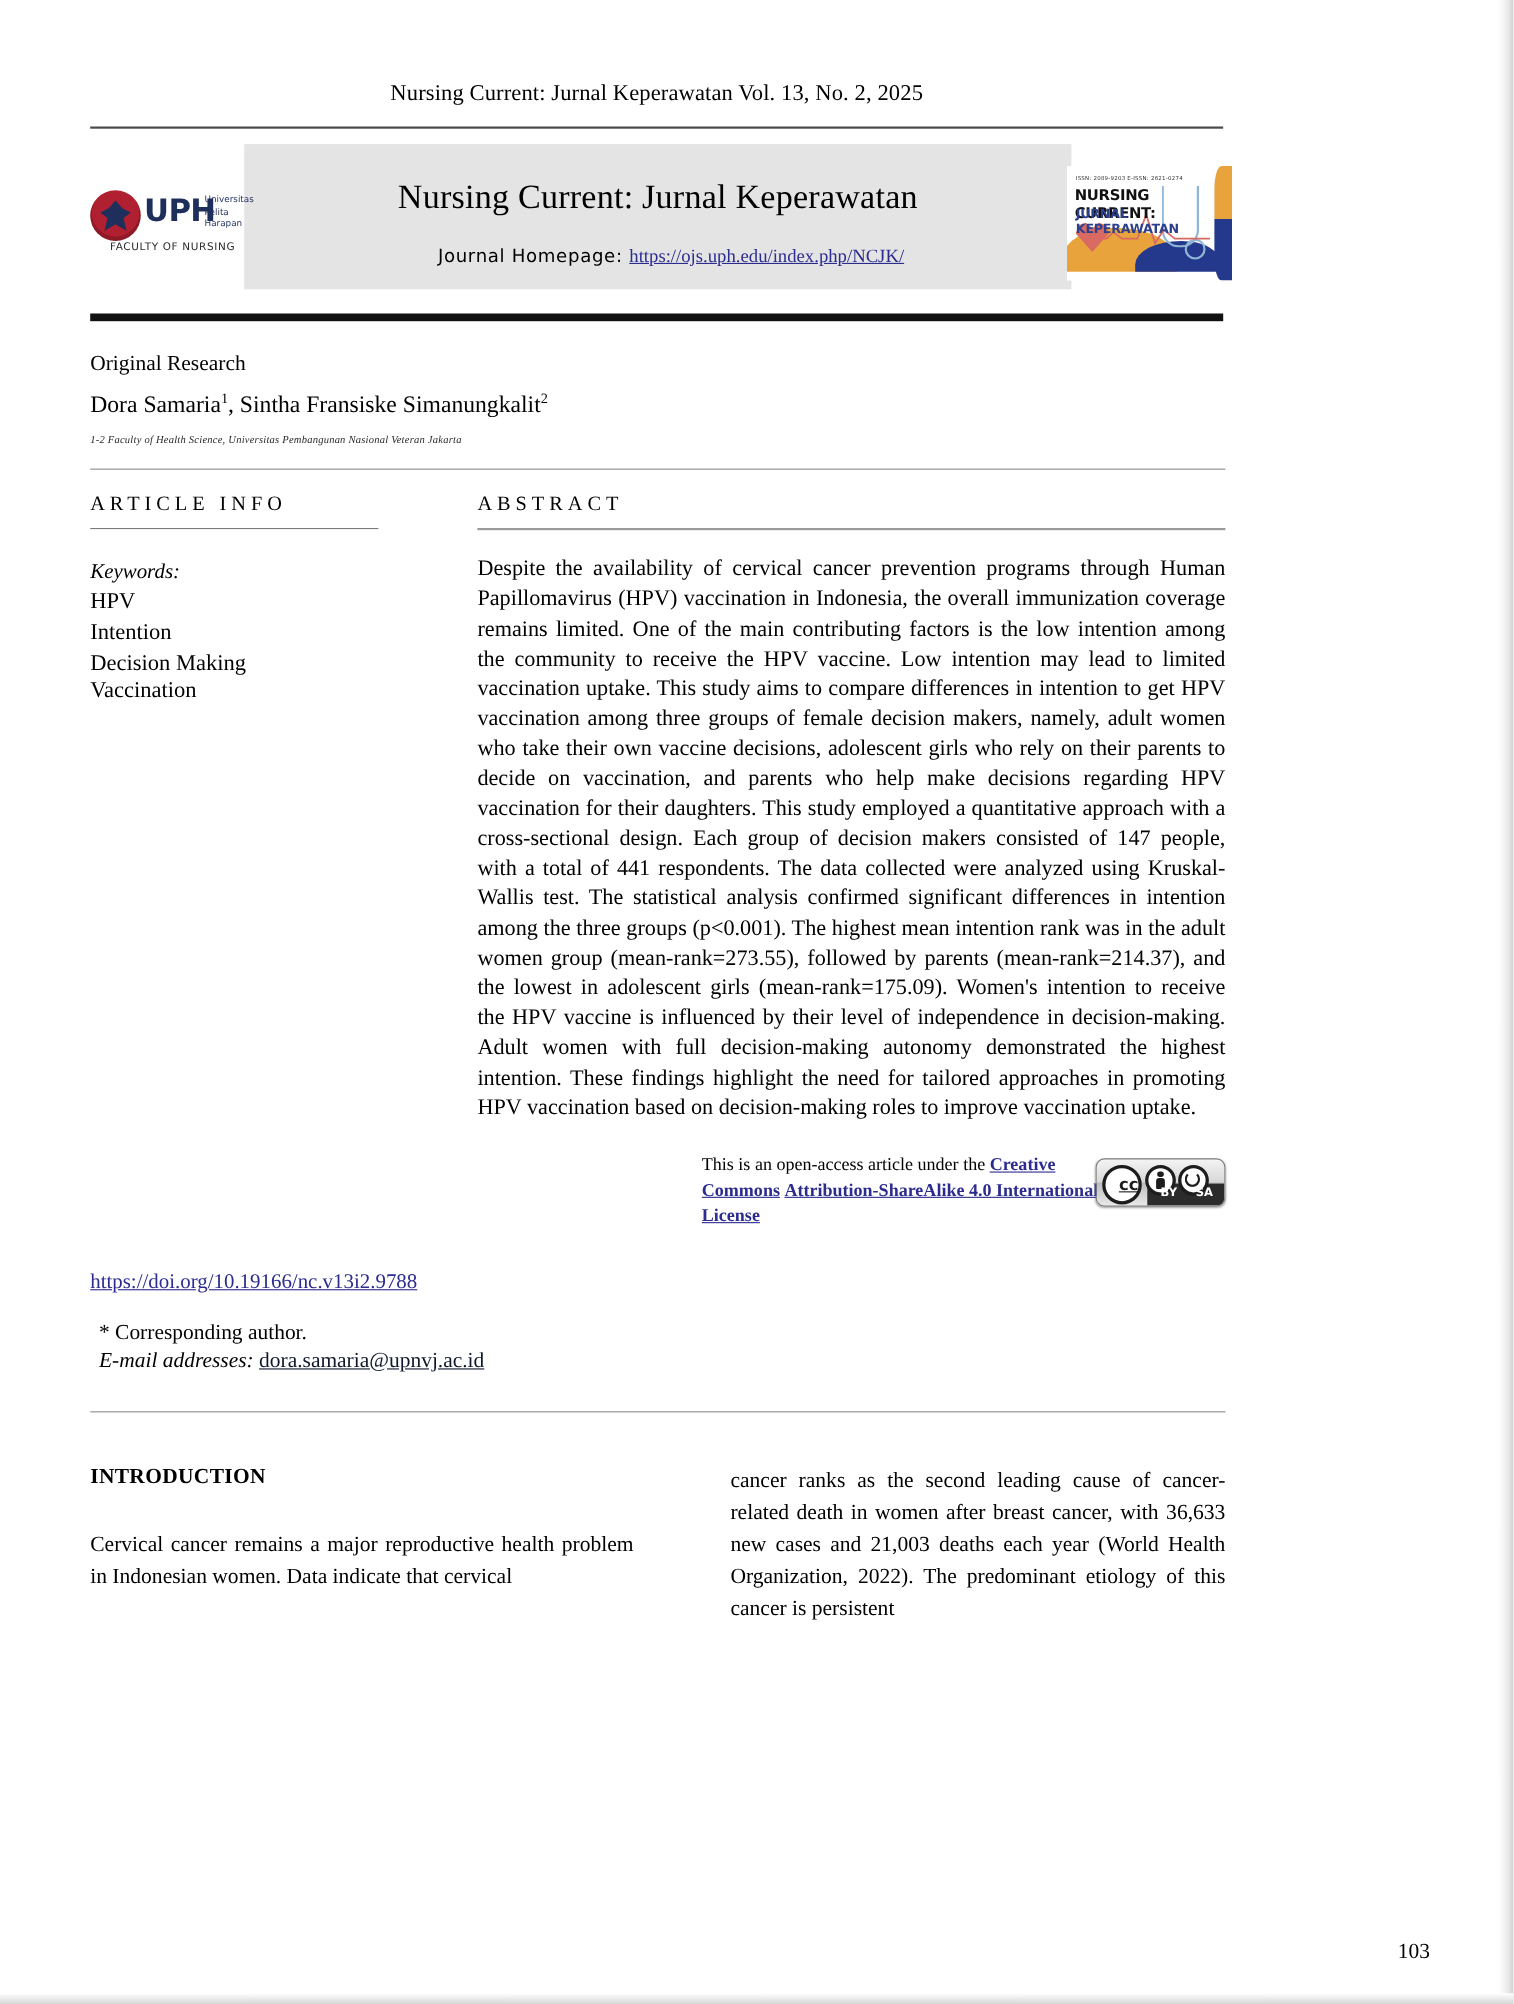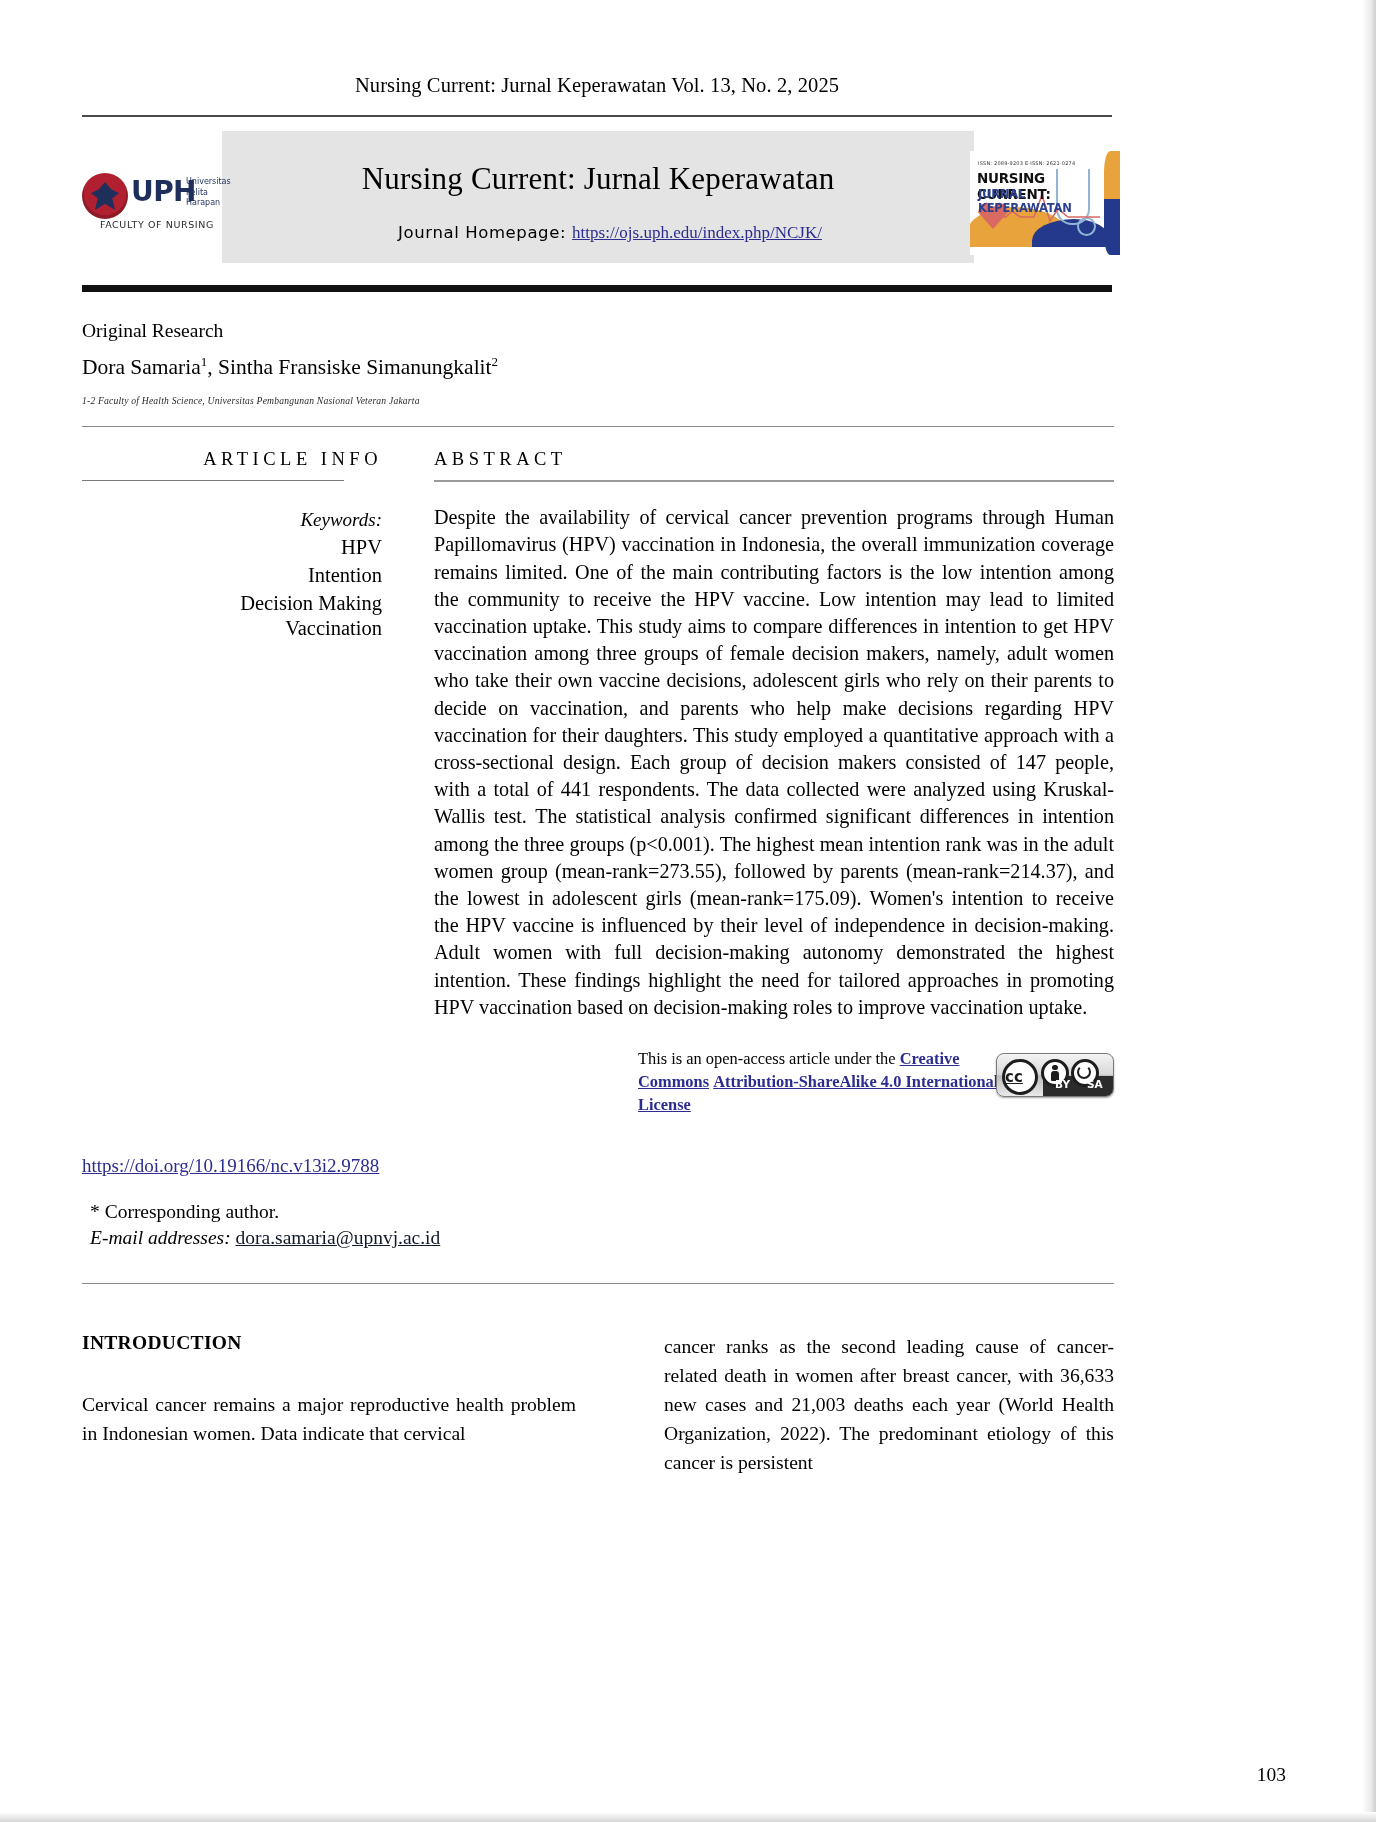--- a/index.html
+++ b/index.html
@@ -261,21 +261,21 @@
     width: 1032px;
     border-top: 1.6px solid #8a8a8a;
     margin-top: 20px;
   }
 
   
   .two-col {
     display: flex;
     margin-top: 22px;
   }
-  .col-info { width: 300px; flex: 0 0 300px; text-align: right; }
+  .col-info { width: 300px; flex: 0 0 300px; }
   .col-abstract { width: 680px; flex: 0 0 680px; margin-left: 52px; }
 
   .sec-head {
     font-size: 18.5px;
     letter-spacing: 4.5px;
   }
   .sec-rule-info {
     width: 262px;
     border-top: 1.3px solid #7b7b7b;
     margin-top: 10px;
@@ -375,21 +375,21 @@
     border: 3px solid #1d1d1d;
     border-radius: 50%;
     background: #fff;
   }
   .cc-main {
     left: 5px; top: 5px; width: 30px; height: 30px;
     font-family: "DejaVu Sans", sans-serif;
     font-weight: bold;
     font-size: 15px;
     color: #1d1d1d;
-    text-align: left;
+    text-align: right;
     line-height: 30px;
     text-decoration: underline;
   }
   .cc-by { left: 44px; top: 5px; width: 22px; height: 22px; }
   .cc-sa { left: 74px; top: 5px; width: 22px; height: 22px; }
   .cc-person-head {
     position: absolute; left: 50%; top: 3px;
     margin-left: -2.6px;
     width: 5.2px; height: 5.2px; border-radius: 50%;
     background: #1d1d1d;
@@ -443,21 +443,21 @@
   .intro-body {
     font-size: 19.6px;
     line-height: 29px;
     text-align: justify;
     margin-top: 36px;
   }
   .intro-body.nogap { margin-top: 0; margin-left: 44px; }
 
   .page-number {
     position: absolute;
-    right: 90px;
+    right: 76px;
     bottom: 36px;
     font-size: 19.5px;
   }
 </style>
 </head>
 <body>
 
 <div class="page">
 
   <div class="content">

